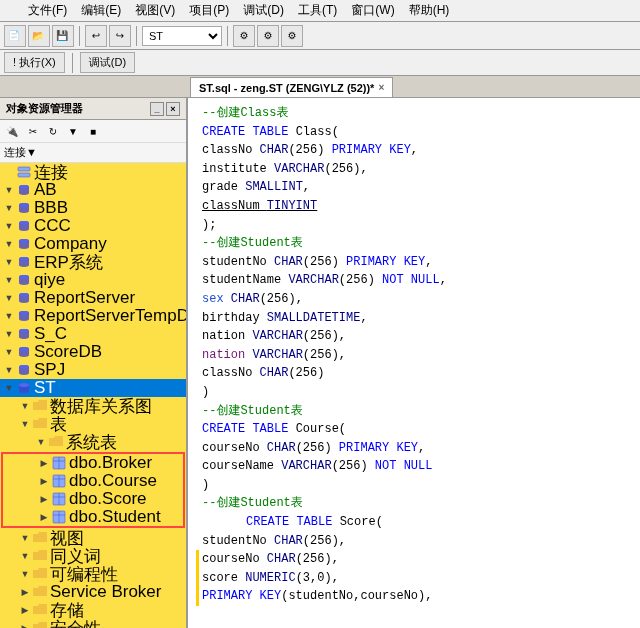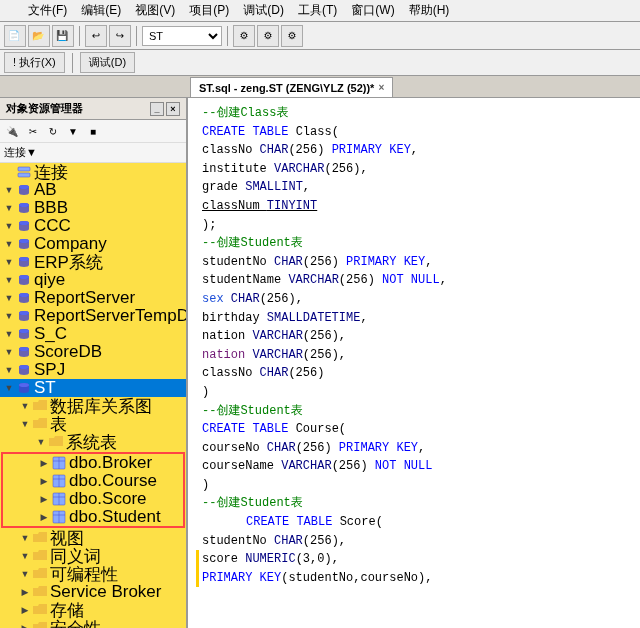--- a/index.html
+++ b/index.html
@@ -708,20 +708,21 @@
       <div style="display: flex; position: relative; margin-left: 44px;">
         <div style="width: 6px; flex-shrink: 0;"></div>
         <span style="font-family: &quot;Courier New&quot;, monospace; font-size: 12px; line-height: 1.55;"><span style="color: rgb(0, 0, 255);">CREATE TABLE </span><span style="color: rgb(0, 0, 0);">Score(</span></span>
       </div>
       <div style="display: flex; position: relative;">
         <div style="width: 6px; flex-shrink: 0;"></div>
         <span style="font-family: &quot;Courier New&quot;, monospace; font-size: 12px; line-height: 1.55;"><span style="color: rgb(0, 0, 0);">    studentNo </span><span style="color: rgb(0, 0, 128);">CHAR</span><span style="color: rgb(0, 0, 0);">(256),</span></span>
       </div>
       <div style="display: flex; position: relative;">
         <div style="width: 3px; background: rgb(255, 204, 0); flex-shrink: 0; margin-right: 3px;"></div>
+        <span style="font-family: &quot;Courier New&quot;, monospace; font-size: 12px; line-height: 1.55;"><span style="color: rgb(0, 0, 0);">    courseNo </span><span style="color: rgb(0, 0, 128);">CHAR</span><span style="color: rgb(0, 0, 0);">(256),</span></span>
       </div>
       <div style="display: flex; position: relative;">
         <div style="width: 3px; background: rgb(255, 204, 0); flex-shrink: 0; margin-right: 3px;"></div>
         <span style="font-family: &quot;Courier New&quot;, monospace; font-size: 12px; line-height: 1.55;"><span style="color: rgb(0, 0, 0);">    score </span><span style="color: rgb(0, 0, 128);">NUMERIC</span><span style="color: rgb(0, 0, 0);">(3,0),</span></span>
       </div>
       <div style="display: flex; position: relative;">
         <div style="width: 3px; background: rgb(255, 204, 0); flex-shrink: 0; margin-right: 3px;"></div>
         <span style="font-family: &quot;Courier New&quot;, monospace; font-size: 12px; line-height: 1.55;"><span style="color: rgb(0, 0, 255);">    PRIMARY KEY</span><span style="color: rgb(0, 0, 0);">(studentNo,courseNo),</span></span>
       </div>
     </div>

